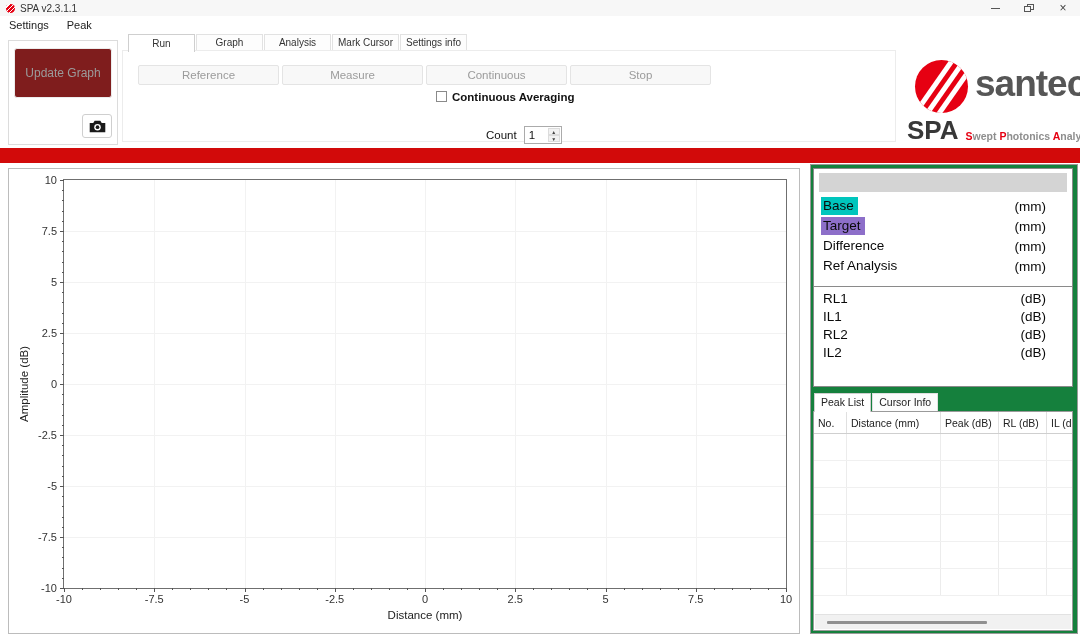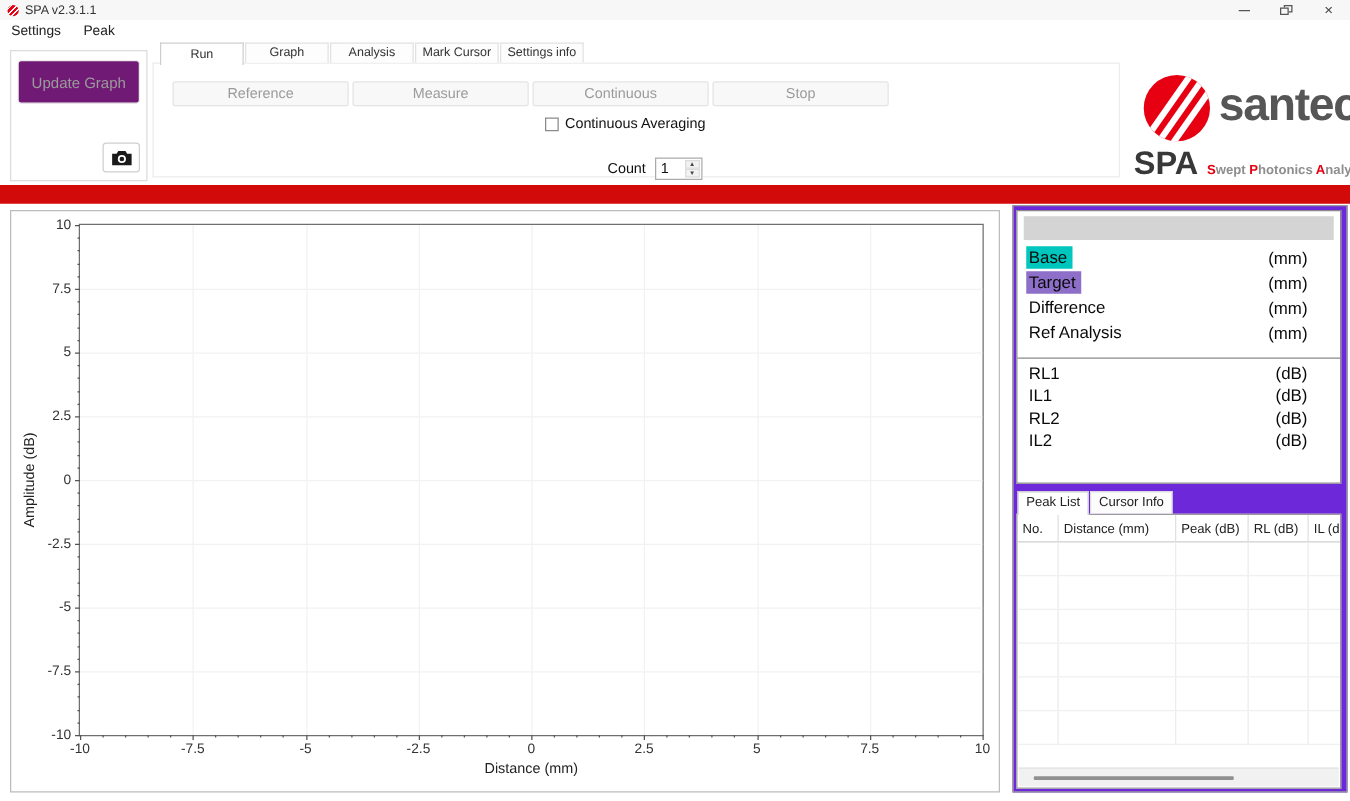--- a/index.html
+++ b/index.html
@@ -18,37 +18,37 @@
   .restore-glyph .bk { position:absolute; left:3px; top:0; width:7px; height:6px; border:1px solid #555; }
   .restore-glyph .fr { position:absolute; left:0; top:2px; width:7px; height:6px; border:1px solid #555; background:#f7f7f7; }
   .close-glyph { font-size:12px; line-height:12px; color:#444; }
 
   
   #menubar { position:absolute; left:0; top:16px; width:100%; height:17px; background:#fff; display:flex; align-items:center; }
   .menu-item { font-size:11px; color:#222; padding:0 9px; }
 
   
   #left-panel { position:absolute; left:8px; top:40px; width:110px; height:105px; border:1px solid #dcdcdc; background:#fff; }
-  #update-graph-btn { position:absolute; left:5px; top:7px; width:98px; height:35px; background:#701a75;
+  #update-graph-btn { position:absolute; left:5px; top:7px; width:98px; height:50px; background:#7f1d1d;
        border:1px solid #ececec; border-radius:3px; font-size:12px; color:#9b9b9b;
        display:flex; align-items:center; justify-content:center; }
   #camera-btn { position:absolute; right:5px; bottom:6px; width:30px; height:24px; background:#fff;
        border:1px solid #cfcfcf; border-radius:3px; display:flex; align-items:center; justify-content:center; }
 
   
   #main-tabs { position:absolute; left:128px; top:34px; display:flex; z-index:3; }
   #main-tabs .tab { width:67px; height:16px; line-height:15px; text-align:center; font-size:10px; color:#333;
        background:#fdfdfd; border:1px solid #e2e2e2; border-bottom:none; margin-right:1px; }
   #main-tabs .tab.active { background:#fff; border-color:#cfcfcf; height:18px; line-height:17px; }
 
   #tab-content { position:absolute; left:122px; top:50px; width:774px; height:92px; background:#fff; border:1px solid #ececec; }
   .cmd-btn { position:absolute; top:14px; height:20px; width:141px; background:#f8f8f8; border:1px solid #e4e4e4;
        border-radius:2px; font-size:11.5px; color:#9b9b9b; display:flex; align-items:center; justify-content:center; }
   #btn-reference { left:15px; } #btn-measure { left:159px; } #btn-continuous { left:303px; } #btn-stop { left:447px; }
-  #chk-row { position:absolute; left:313px; top:40px; height:14px; display:flex; align-items:flex-end; }
+  #chk-row { position:absolute; left:313px; top:40px; height:14px; display:flex; align-items:flex-start;font-weight:bold; }
   #chk-box { width:11px; height:11px; border:1px solid #8a8a8a; background:#fff; margin-right:5px; }
   #chk-label { font-size:11.5px; color:#111; }
   #count-row { position:absolute; left:363px; top:59px; height:18px; display:flex; align-items:center;margin-top:16px; }
   #count-label { font-size:11.5px; color:#111; margin-right:7px; }
   #count-spinner { width:38px; height:18px; border:1px solid #ababab; background:#fff; position:relative; }
   #count-value { position:absolute; left:4px; top:2px; font-size:11.5px; color:#111; }
   .spin-btn { position:absolute; right:1px; width:12px; height:7px; background:#f2f2f2; border:1px solid #dcdcdc;
        font-size:5px; line-height:6px; text-align:center; color:#444; }
   #spin-up { top:1px; } #spin-down { bottom:1px; }
 
@@ -74,21 +74,21 @@
   .tick-x.major { height:4px; } .tick-x.minor { height:2px; }
   .tick-y { position:absolute; right:100%; height:1px; background:#555; }
   .tick-y.major { width:4px; } .tick-y.minor { width:2px; }
   .x-tick-label { position:absolute; top:calc(100% + 5px); transform:translateX(-50%); font-size:11px; color:#333; }
   .y-tick-label { position:absolute; right:calc(100% + 7px); transform:translateY(-50%); font-size:11px; color:#333; white-space:nowrap; }
   #x-axis-title { position:absolute; left:54px; top:440px; width:724px; text-align:center; font-size:11.5px; color:#222; }
   #y-axis-title { position:absolute; left:8px; top:10px; height:410px; width:14px; writing-mode:vertical-rl;
        transform:rotate(180deg); display:flex; align-items:center; justify-content:center; font-size:11.5px; color:#222; }
 
   
-  #right-panel { position:absolute; left:810px; top:164px; width:268px; height:470px; border:1px solid #9a9a9a; background:#6d28d9; }
+  #right-panel { position:absolute; left:810px; top:164px; width:268px; height:470px; border:1px solid #9a9a9a; background:#15803d; }
   #info-box { position:absolute; left:2px; top:3px; width:260px; height:219px; border:1px solid #8a8a8a; background:#fff; }
   #status-display { position:absolute; left:5px; top:4px; width:248px; height:19px; background:#d4d4d4; }
   #pos-rows { position:absolute; left:0; top:27px; width:100%; }
   .res-row { position:relative; height:20px; display:flex; align-items:center; }
   .res-label { font-size:13.5px; color:#0a0a0a; margin-left:7px; padding:1px 4px 2px 2px; }
   .res-unit { position:absolute; right:26px; font-size:13.5px; color:#0a0a0a; }
   #divider { position:absolute; left:0; top:117px; width:100%; border-top:1px solid #8a8a8a; }
   #loss-rows { position:absolute; left:0; top:120px; width:100%; }
   .loss-row { position:relative; height:18px; display:flex; align-items:center; }
   .loss-label { font-size:13.5px; color:#0a0a0a; margin-left:9px; }

